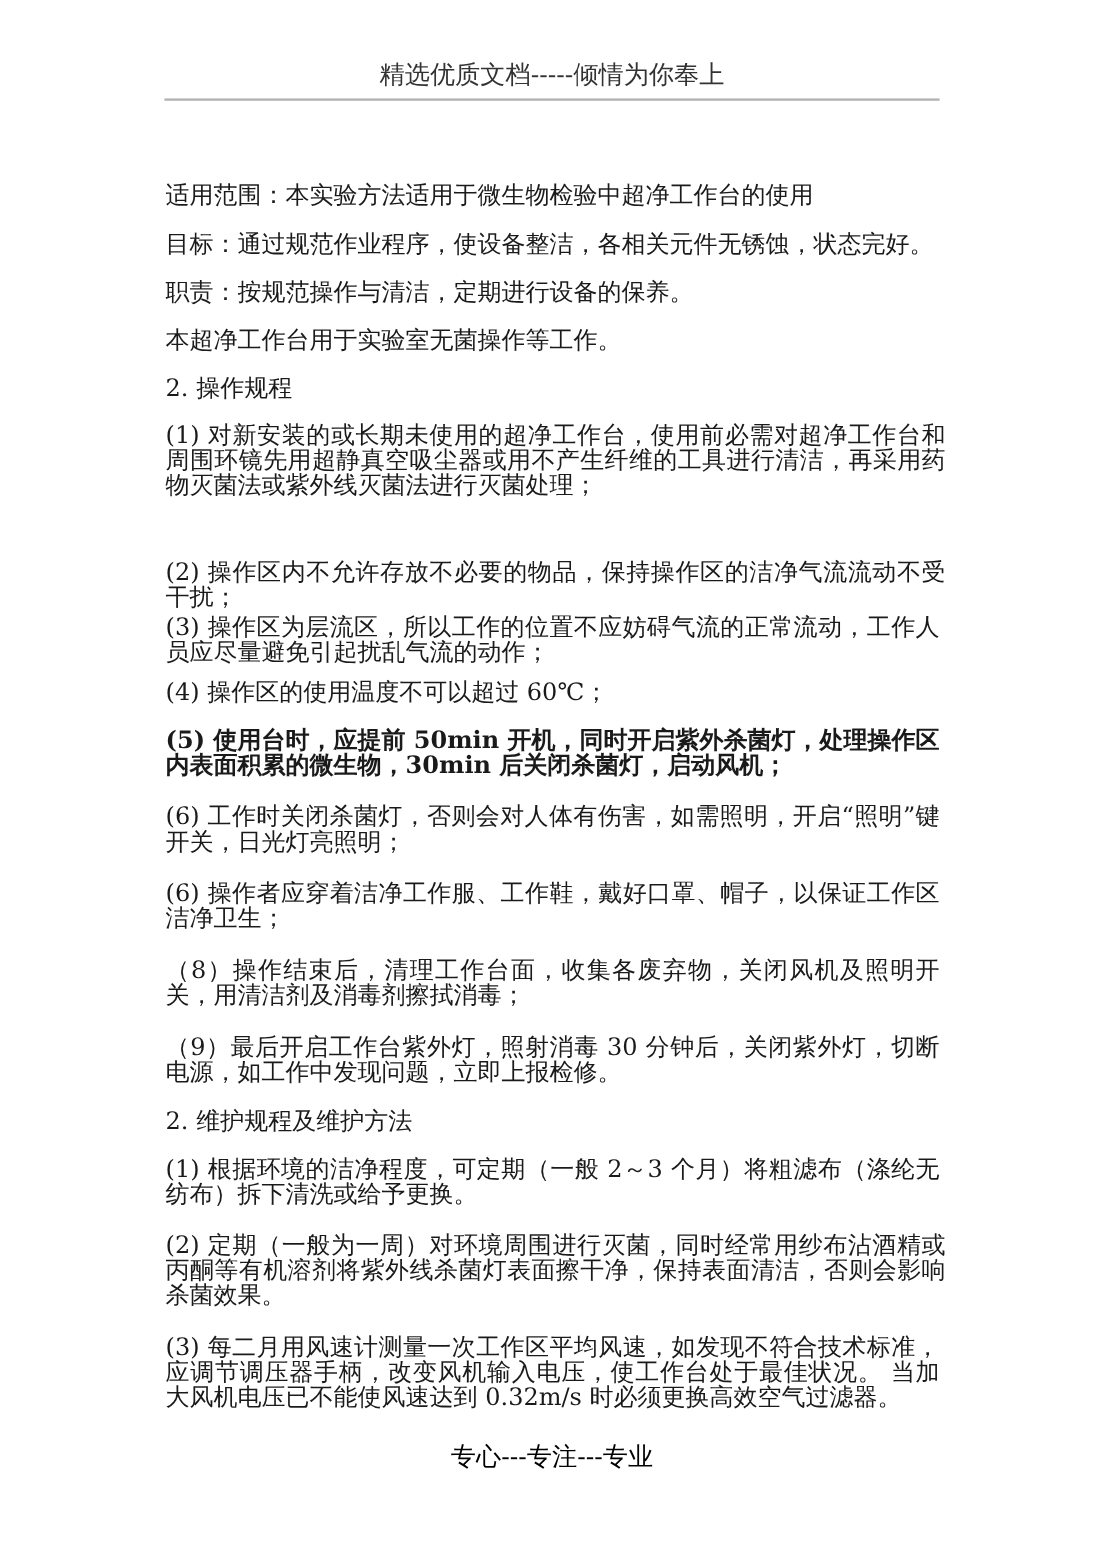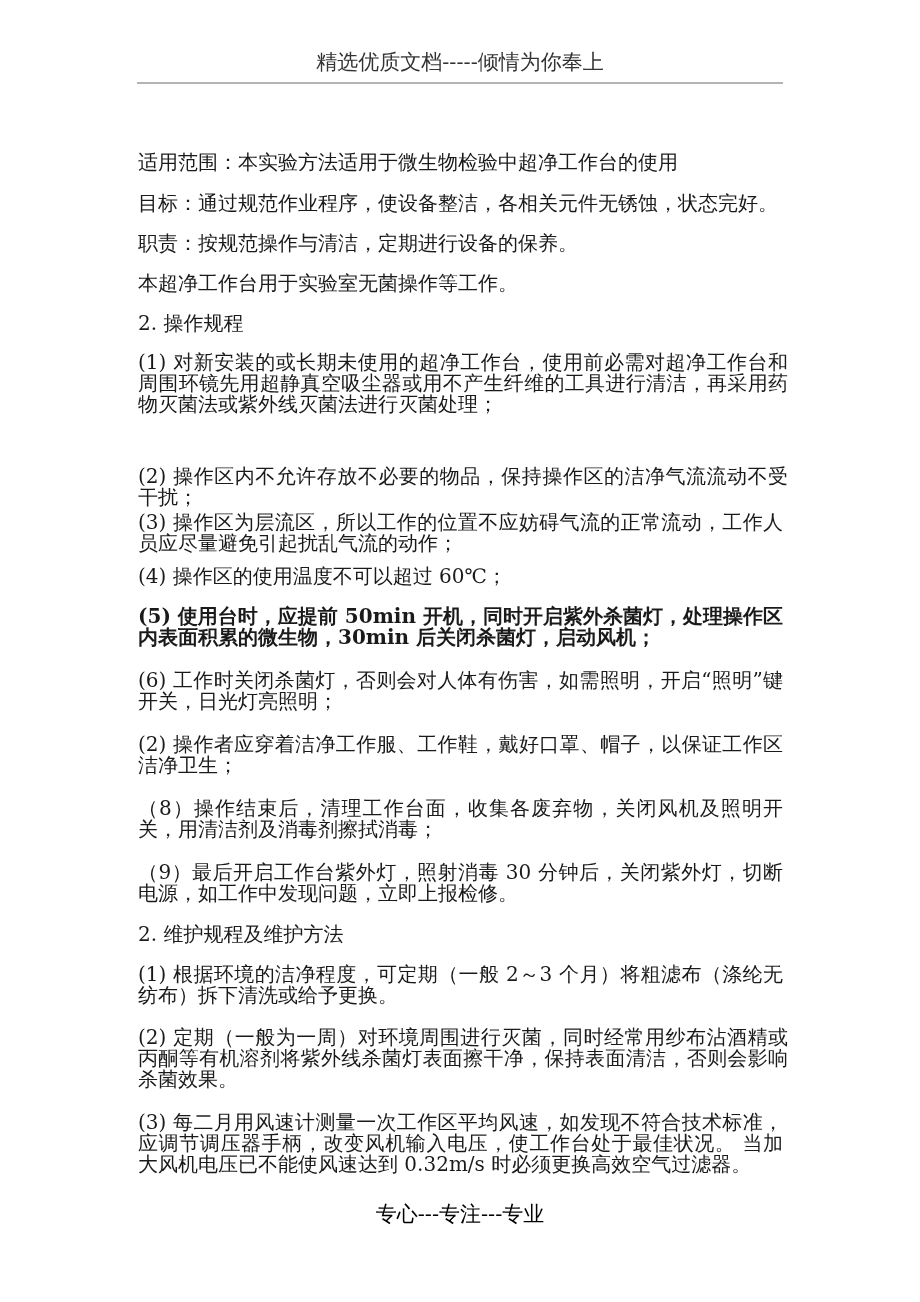--- a/index.html
+++ b/index.html
@@ -89,21 +89,21 @@
     <div class="p" style="top:233px;">职责：按规范操作与清洁，定期进行设备的保养。</div>
     <div class="p" style="top:273px;">本超净工作台用于实验室无菌操作等工作。</div>
 
     <div class="p" style="top:313px;">2. 操作规程</div>
     <div class="p" style="top:352px; width:650px;"> (1) 对新安装的或长期未使用的超净工作台，使用前必需对超净工作台和周围环镜先用超静真空吸尘器或用不产生纤维的工具进行清洁，再采用药物灭菌法或紫外线灭菌法进行灭菌处理；</div>
     <div class="p" style="top:438px; width:650px;margin-top:28px;">(2) 操作区内不允许存放不必要的物品，保持操作区的洁净气流流动不受干扰；</div>
     <div class="p" style="top:476px;margin-top:36px;">(3) 操作区为层流区，所以工作的位置不应妨碍气流的正常流动，工作人员应尽量避免引起扰乱气流的动作；</div>
     <div class="p" style="top:566px;">(4) 操作区的使用温度不可以超过 60℃；</div>
     <div class="p" style="top:606px;font-weight:bold;">(5) 使用台时，应提前 50min 开机，同时开启紫外杀菌灯，处理操作区内表面积累的微生物，30min 后关闭杀菌灯，启动风机；</div>
     <div class="p" style="top:670px;">(6) 工作时关闭杀菌灯，否则会对人体有伤害，如需照明，开启“照明”键开关，日光灯亮照明；</div>
-    <div class="p" style="top:734px;">(2) 操作者应穿着洁净工作服、工作鞋，戴好口罩、帽子，以保证工作区洁净卫生；</div>
+    <div class="p" style="top:734px;">(6) 操作者应穿着洁净工作服、工作鞋，戴好口罩、帽子，以保证工作区洁净卫生；</div>
     <div class="p" style="top:798px;">（8）操作结束后，清理工作台面，收集各废弃物，关闭风机及照明开关，用清洁剂及消毒剂擦拭消毒；</div>
     <div class="p" style="top:862px;">（9）最后开启工作台紫外灯，照射消毒 30 分钟后，关闭紫外灯，切断电源，如工作中发现问题，立即上报检修。</div>
 
     <div class="p" style="top:924px;">2. 维护规程及维护方法</div>
     <div class="p" style="top:964px;">(1) 根据环境的洁净程度，可定期（一般 2～3 个月）将粗滤布（涤纶无纺布）拆下清洗或给予更换。</div>
     <div class="p" style="top:1027px; width:650px;">(2) 定期（一般为一周）对环境周围进行灭菌，同时经常用纱布沾酒精或丙酮等有机溶剂将紫外线杀菌灯表面擦干净，保持表面清洁，否则会影响杀菌效果。</div>
     <div class="p" style="top:1112px;">(3) 每二月用风速计测量一次工作区平均风速，如发现不符合技术标准，应调节调压器手柄，改变风机输入电压，使工作台处于最佳状况。 当加大风机电压已不能使风速达到 0.32m/s 时必须更换高效空气过滤器。</div>
   </div>
 
   <div class="footer-text">专心---专注---专业</div>

